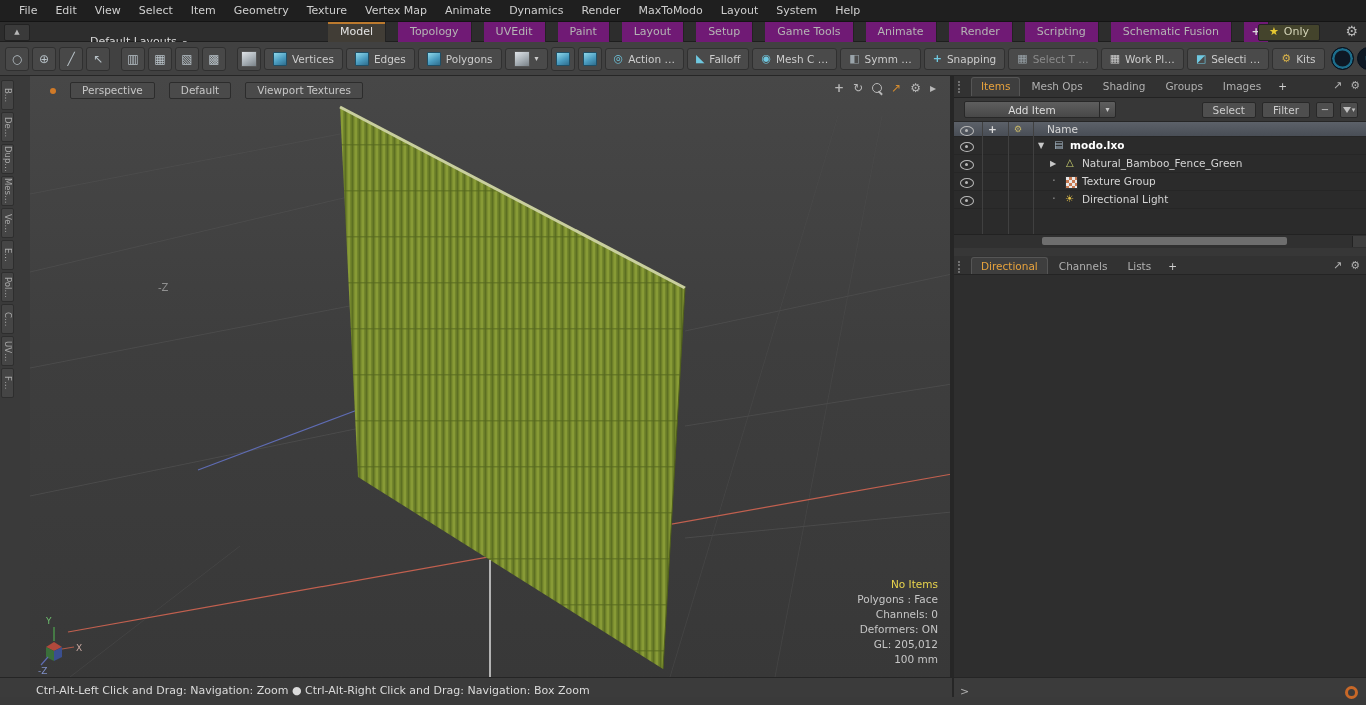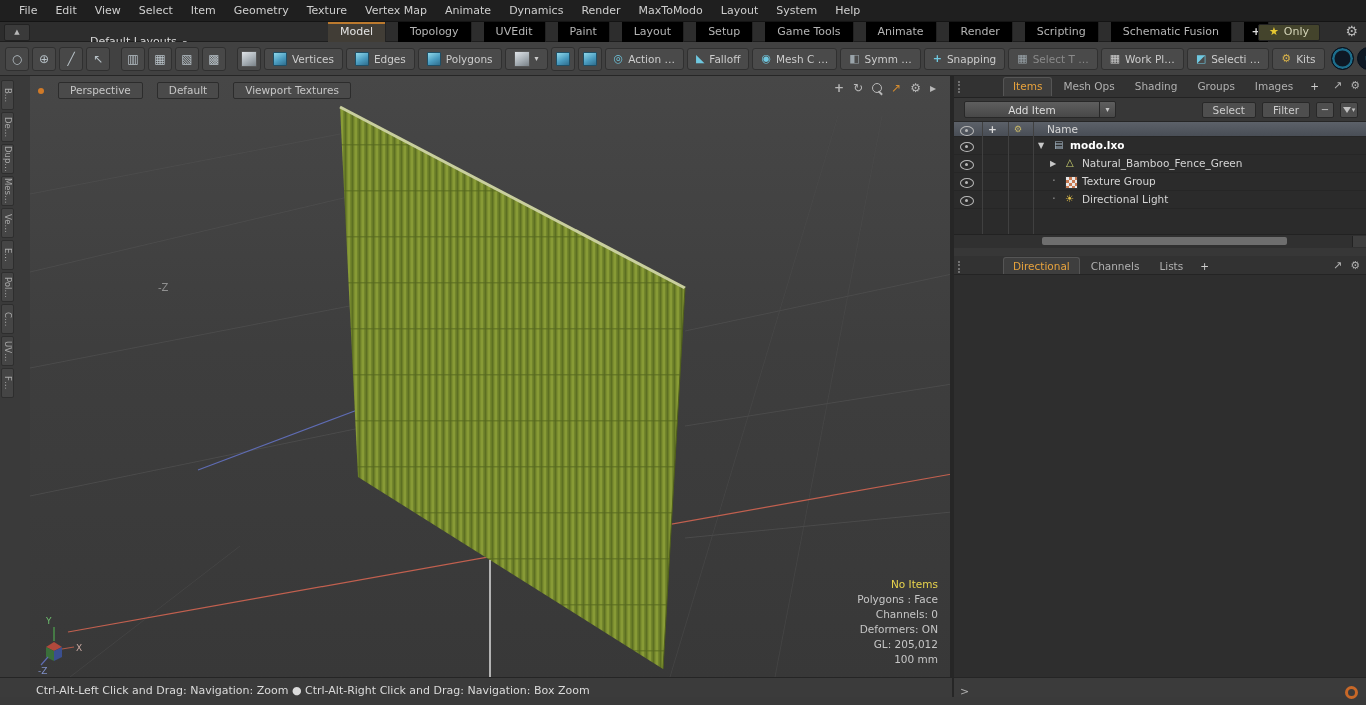--- a/index.html
+++ b/index.html
@@ -14,21 +14,21 @@
   
   .layoutbar{position:absolute;left:0;top:22px;width:100%;height:20px;background:#2d2d2d;
              border-bottom:1px solid #1e1e1e;box-sizing:border-box;}
   .upbtn{position:absolute;left:4px;top:2px;width:24px;height:15px;background:#3a3a3a;
          border:1px solid #222;border-radius:2px;text-align:center;line-height:14px;
          font-size:7px;color:#b8b8b8;}
   .layoutsel{position:absolute;left:34px;top:12px;height:16px;line-height:16px;
              padding:0 8px;color:#d8d8d8;margin-left:48px;}
   .layoutsel .dd{font-size:8px;margin-left:6px;color:#aaa;}
   .ltabs{position:absolute;left:328px;top:0;height:20px;display:flex;gap:12px;}
-  .ltab{padding:0 12px;line-height:19px;background:#000000;border-right:1px solid #222;
+  .ltab{padding:0 12px;line-height:19px;background:#701a75;border-right:1px solid #222;
         color:#b4b4b4;white-space:nowrap;}
   .ltab.active{background:#413d36;color:#e4e4e4;box-shadow:inset 0 2px 0 #bc7a2e;}
   .ltab.plus{padding:0;width:24px;text-align:center;color:#ddd;font-weight:bold;}
   .onlybtn{position:absolute;right:46px;top:2px;height:15px;line-height:14px;background:#44442c;
            border:1px solid #222;border-radius:2px;padding:0 10px;color:#d4d4b8;}
   .onlybtn .star{color:#e6c832;margin-right:5px;}
   .gearbtn{position:absolute;right:8px;top:1px;font-size:14px;color:#b8b8b8;}
   
   .toolbar{position:absolute;left:0;top:42px;width:100%;height:34px;background:#414141;
            border-bottom:1px solid #262626;display:flex;align-items:center;
@@ -51,42 +51,42 @@
   .logo.ring{box-shadow:inset 0 0 0 2.5px #1d6e8c;}
   
   .main{position:absolute;left:0;top:76px;width:100%;height:601px;}
   .leftstrip{position:absolute;left:0;top:0;width:30px;height:601px;background:#3a3a3a;padding-top:4px;box-sizing:border-box;}
   .vtab{width:13px;height:30px;margin:0 0 2px 1px;background:#454545;border:1px solid #2e2e2e;
         border-radius:2px;color:#a8a8a8;font-size:8.5px;writing-mode:vertical-rl;
         display:flex;align-items:center;justify-content:center;box-sizing:border-box;}
   .viewport{position:absolute;left:30px;top:0;width:922px;height:601px;
             background:linear-gradient(#474747,#3e3e3e 45%,#383838);overflow:hidden;}
   .vpsvg{position:absolute;left:0;top:0;}
-  .vptabs{position:absolute;left:8px;top:6px;display:flex;align-items:center;gap:14px;}
+  .vptabs{position:absolute;left:20px;top:6px;display:flex;align-items:center;gap:14px;}
   .vpdot{width:6px;height:6px;border-radius:50%;background:#d07a28;}
   .vptab{padding:1px 11px;background:#4a4a4a;border:1px solid #2c2c2c;border-radius:2px;
          color:#c6c6c6;font-size:10.5px;line-height:13px;}
   .vpicons{position:absolute;right:16px;top:5px;display:flex;align-items:center;gap:9px;
            color:#b8b8b8;font-size:12px;}
   .vpicons .orange{color:#d08a30;}
   .mag{display:inline-block;width:8px;height:8px;border:1.5px solid #b8b8b8;border-radius:50%;position:relative;}
   .mag::after{content:"";position:absolute;width:5px;height:1.5px;background:#b8b8b8;
               transform:rotate(45deg);left:5px;top:8px;}
   .vpstats{position:absolute;right:14px;bottom:10px;text-align:right;font-size:10.5px;
            line-height:15px;color:#c6c6c6;}
   .vpstats .warn{color:#e8d44d;}
   
   .rightpanel{position:absolute;left:952px;top:0;width:414px;height:601px;background:#373737;
               border-left:2px solid #262626;box-sizing:border-box;}
   .ptabs{height:21px;background:#323232;border-bottom:1px solid #222;display:flex;
          align-items:center;padding-left:4px;gap:2px;position:relative;}
   .grip{width:5px;height:12px;border-left:2px dotted #707070;margin-right:4px;flex:none;}
   .ptab{padding:1px 9px;color:#b0b0b0;font-size:10.5px;line-height:15px;white-space:nowrap;}
   .ptab.active{background:#3e3e3e;border:1px solid #555;border-bottom:none;border-radius:3px 3px 0 0;
-               color:#e8a33d;padding-bottom:2px;margin-left:32px;}
+               color:#e8a33d;padding-bottom:2px;}
   .ptab.plus{padding:1px 6px;color:#cfcfcf;}
   .picons{position:absolute;right:6px;top:3px;display:flex;gap:8px;color:#b0b0b0;font-size:11px;}
   .addrow{height:23px;display:flex;align-items:center;padding:0 8px 0 10px;gap:6px;}
   .additem{width:152px;height:17px;background:linear-gradient(#5e5e5e,#484848);
            border:1px solid #282828;border-radius:2px;display:flex;align-items:center;
            box-sizing:border-box;flex:none;}
   .additem .lbl{flex:1;text-align:center;font-size:10.5px;color:#dcdcdc;}
   .additem .dd{width:15px;border-left:1px solid #282828;text-align:center;font-size:8px;
                color:#c8c8c8;line-height:15px;}
   .spacer{flex:1;}

